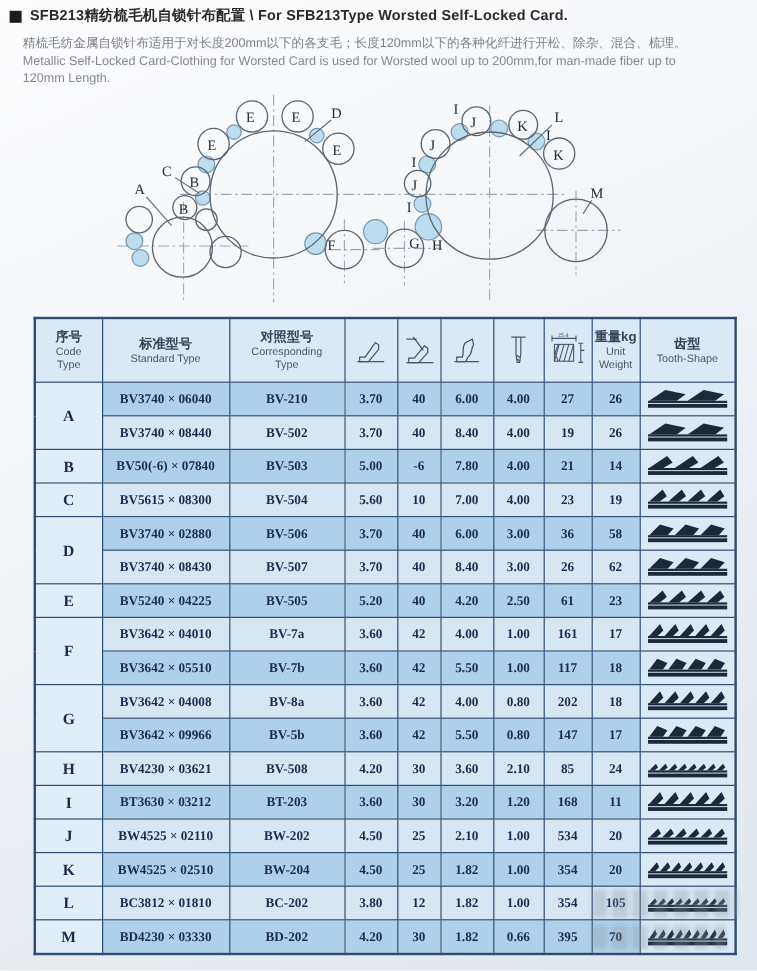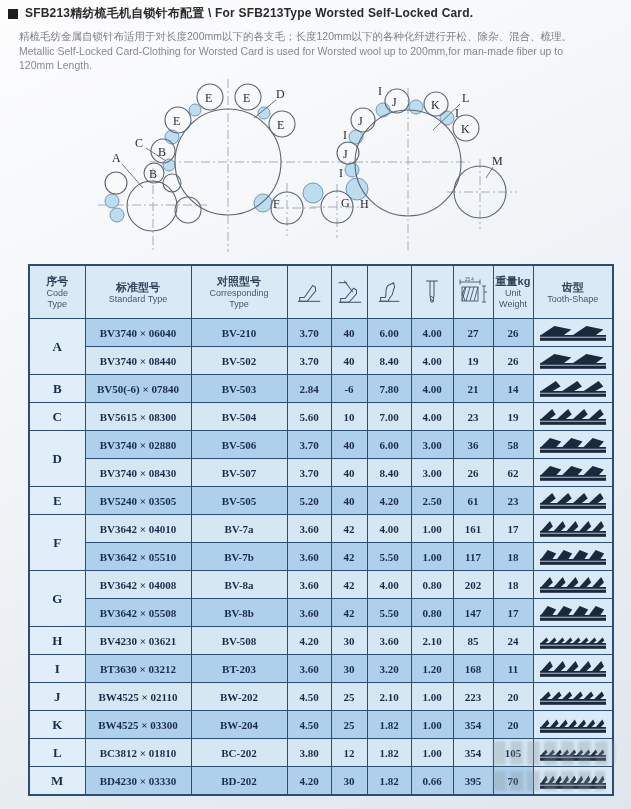--- a/index.html
+++ b/index.html
@@ -265,21 +265,21 @@
                 <polygon points="36.0,13 49.4,4.0 66.4,7.5 59.0,13"></polygon>
                 <rect x="3" y="13" width="66" height="1.8"></rect>
                 <rect x="3" y="15.6" width="66" height="3.2"></rect>
               </g>
             </svg></td>
         </tr>
         <tr class="band-dark">
           <td rowspan="1" class="code-cell">B</td>
           <td>BV50(-6) × 07840</td>
           <td>BV-503</td>
-          <td>2.84</td>
+          <td>5.00</td>
           <td>-6</td>
           <td>7.80</td>
           <td>4.00</td>
           <td>21</td>
           <td>14</td>
           <td class="tooth-cell"><svg viewBox="0 0 72 20" width="72" height="20">
               <g fill="#1a2a3c">
                 <polygon points="4.0,13 18.9,3.0 23.6,8.5 15.7,13"></polygon>
                 <polygon points="25.3,13 40.3,3.0 45.0,8.5 37.1,13"></polygon>
                 <polygon points="46.7,13 61.6,3.0 66.3,8.5 58.4,13"></polygon>
@@ -343,21 +343,21 @@
                 <polygon points="4.0,13 13.0,4.0 24.3,7.5 19.4,13"></polygon>
                 <polygon points="25.3,13 34.3,4.0 45.6,7.5 40.7,13"></polygon>
                 <polygon points="46.7,13 55.6,4.0 66.9,7.5 62.0,13"></polygon>
                 <rect x="3" y="13" width="66" height="1.8"></rect>
                 <rect x="3" y="15.6" width="66" height="3.2"></rect>
               </g>
             </svg></td>
         </tr>
         <tr class="band-dark">
           <td rowspan="1" class="code-cell">E</td>
-          <td>BV5240 × 03505</td>
+          <td>BV5240 × 04225</td>
           <td>BV-505</td>
           <td>5.20</td>
           <td>40</td>
           <td>4.20</td>
           <td>2.50</td>
           <td>61</td>
           <td>23</td>
           <td class="tooth-cell"><svg viewBox="0 0 72 20" width="72" height="20">
               <g fill="#1a2a3c">
                 <polygon points="4.0,13 15.2,3.0 18.7,8.5 12.8,13"></polygon>
@@ -427,22 +427,22 @@
                 <polygon points="16.8,13 25.8,3.0 28.6,8.5 23.8,13"></polygon>
                 <polygon points="29.6,13 38.6,3.0 41.4,8.5 36.6,13"></polygon>
                 <polygon points="42.4,13 51.4,3.0 54.2,8.5 49.4,13"></polygon>
                 <polygon points="55.2,13 64.2,3.0 67.0,8.5 62.2,13"></polygon>
                 <rect x="3" y="13" width="66" height="1.8"></rect>
                 <rect x="3" y="15.6" width="66" height="3.2"></rect>
               </g>
             </svg></td>
         </tr>
         <tr class="band-dark">
-          <td>BV3642 × 05508</td>
-          <td>BV-8b</td>
+          <td>BV3642 × 09966</td>
+          <td>BV-5b</td>
           <td>3.60</td>
           <td>42</td>
           <td>5.50</td>
           <td>0.80</td>
           <td>147</td>
           <td>17</td>
           <td class="tooth-cell"><svg viewBox="0 0 72 20" width="72" height="20">
               <g fill="#1a2a3c">
                 <polygon points="4.0,13 10.7,4.0 19.2,7.5 15.5,13"></polygon>
                 <polygon points="20.0,13 26.7,4.0 35.2,7.5 31.5,13"></polygon>
@@ -501,38 +501,38 @@
             </svg></td>
         </tr>
         <tr class="band-light">
           <td rowspan="1" class="code-cell">J</td>
           <td>BW4525 × 02110</td>
           <td>BW-202</td>
           <td>4.50</td>
           <td>25</td>
           <td>2.10</td>
           <td>1.00</td>
-          <td>223</td>
+          <td>534</td>
           <td>20</td>
           <td class="tooth-cell"><svg viewBox="0 0 72 20" width="72" height="20">
               <g fill="#1a2a3c">
                 <polygon points="4.0,13 11.5,5.5 13.8,9.6 9.9,13"></polygon>
                 <polygon points="14.7,13 22.1,5.5 24.5,9.6 20.5,13"></polygon>
                 <polygon points="25.3,13 32.8,5.5 35.1,9.6 31.2,13"></polygon>
                 <polygon points="36.0,13 43.5,5.5 45.8,9.6 41.9,13"></polygon>
                 <polygon points="46.7,13 54.1,5.5 56.5,9.6 52.5,13"></polygon>
                 <polygon points="57.3,13 64.8,5.5 67.1,9.6 63.2,13"></polygon>
                 <rect x="3" y="13" width="66" height="1.8"></rect>
                 <rect x="3" y="15.6" width="66" height="3.2"></rect>
               </g>
             </svg></td>
         </tr>
         <tr class="band-dark">
           <td rowspan="1" class="code-cell">K</td>
-          <td>BW4525 × 03300</td>
+          <td>BW4525 × 02510</td>
           <td>BW-204</td>
           <td>4.50</td>
           <td>25</td>
           <td>1.82</td>
           <td>1.00</td>
           <td>354</td>
           <td>20</td>
           <td class="tooth-cell"><svg viewBox="0 0 72 20" width="72" height="20">
               <g fill="#1a2a3c">
                 <polygon points="4.0,13 10.4,5.5 12.4,9.6 9.0,13"></polygon>

